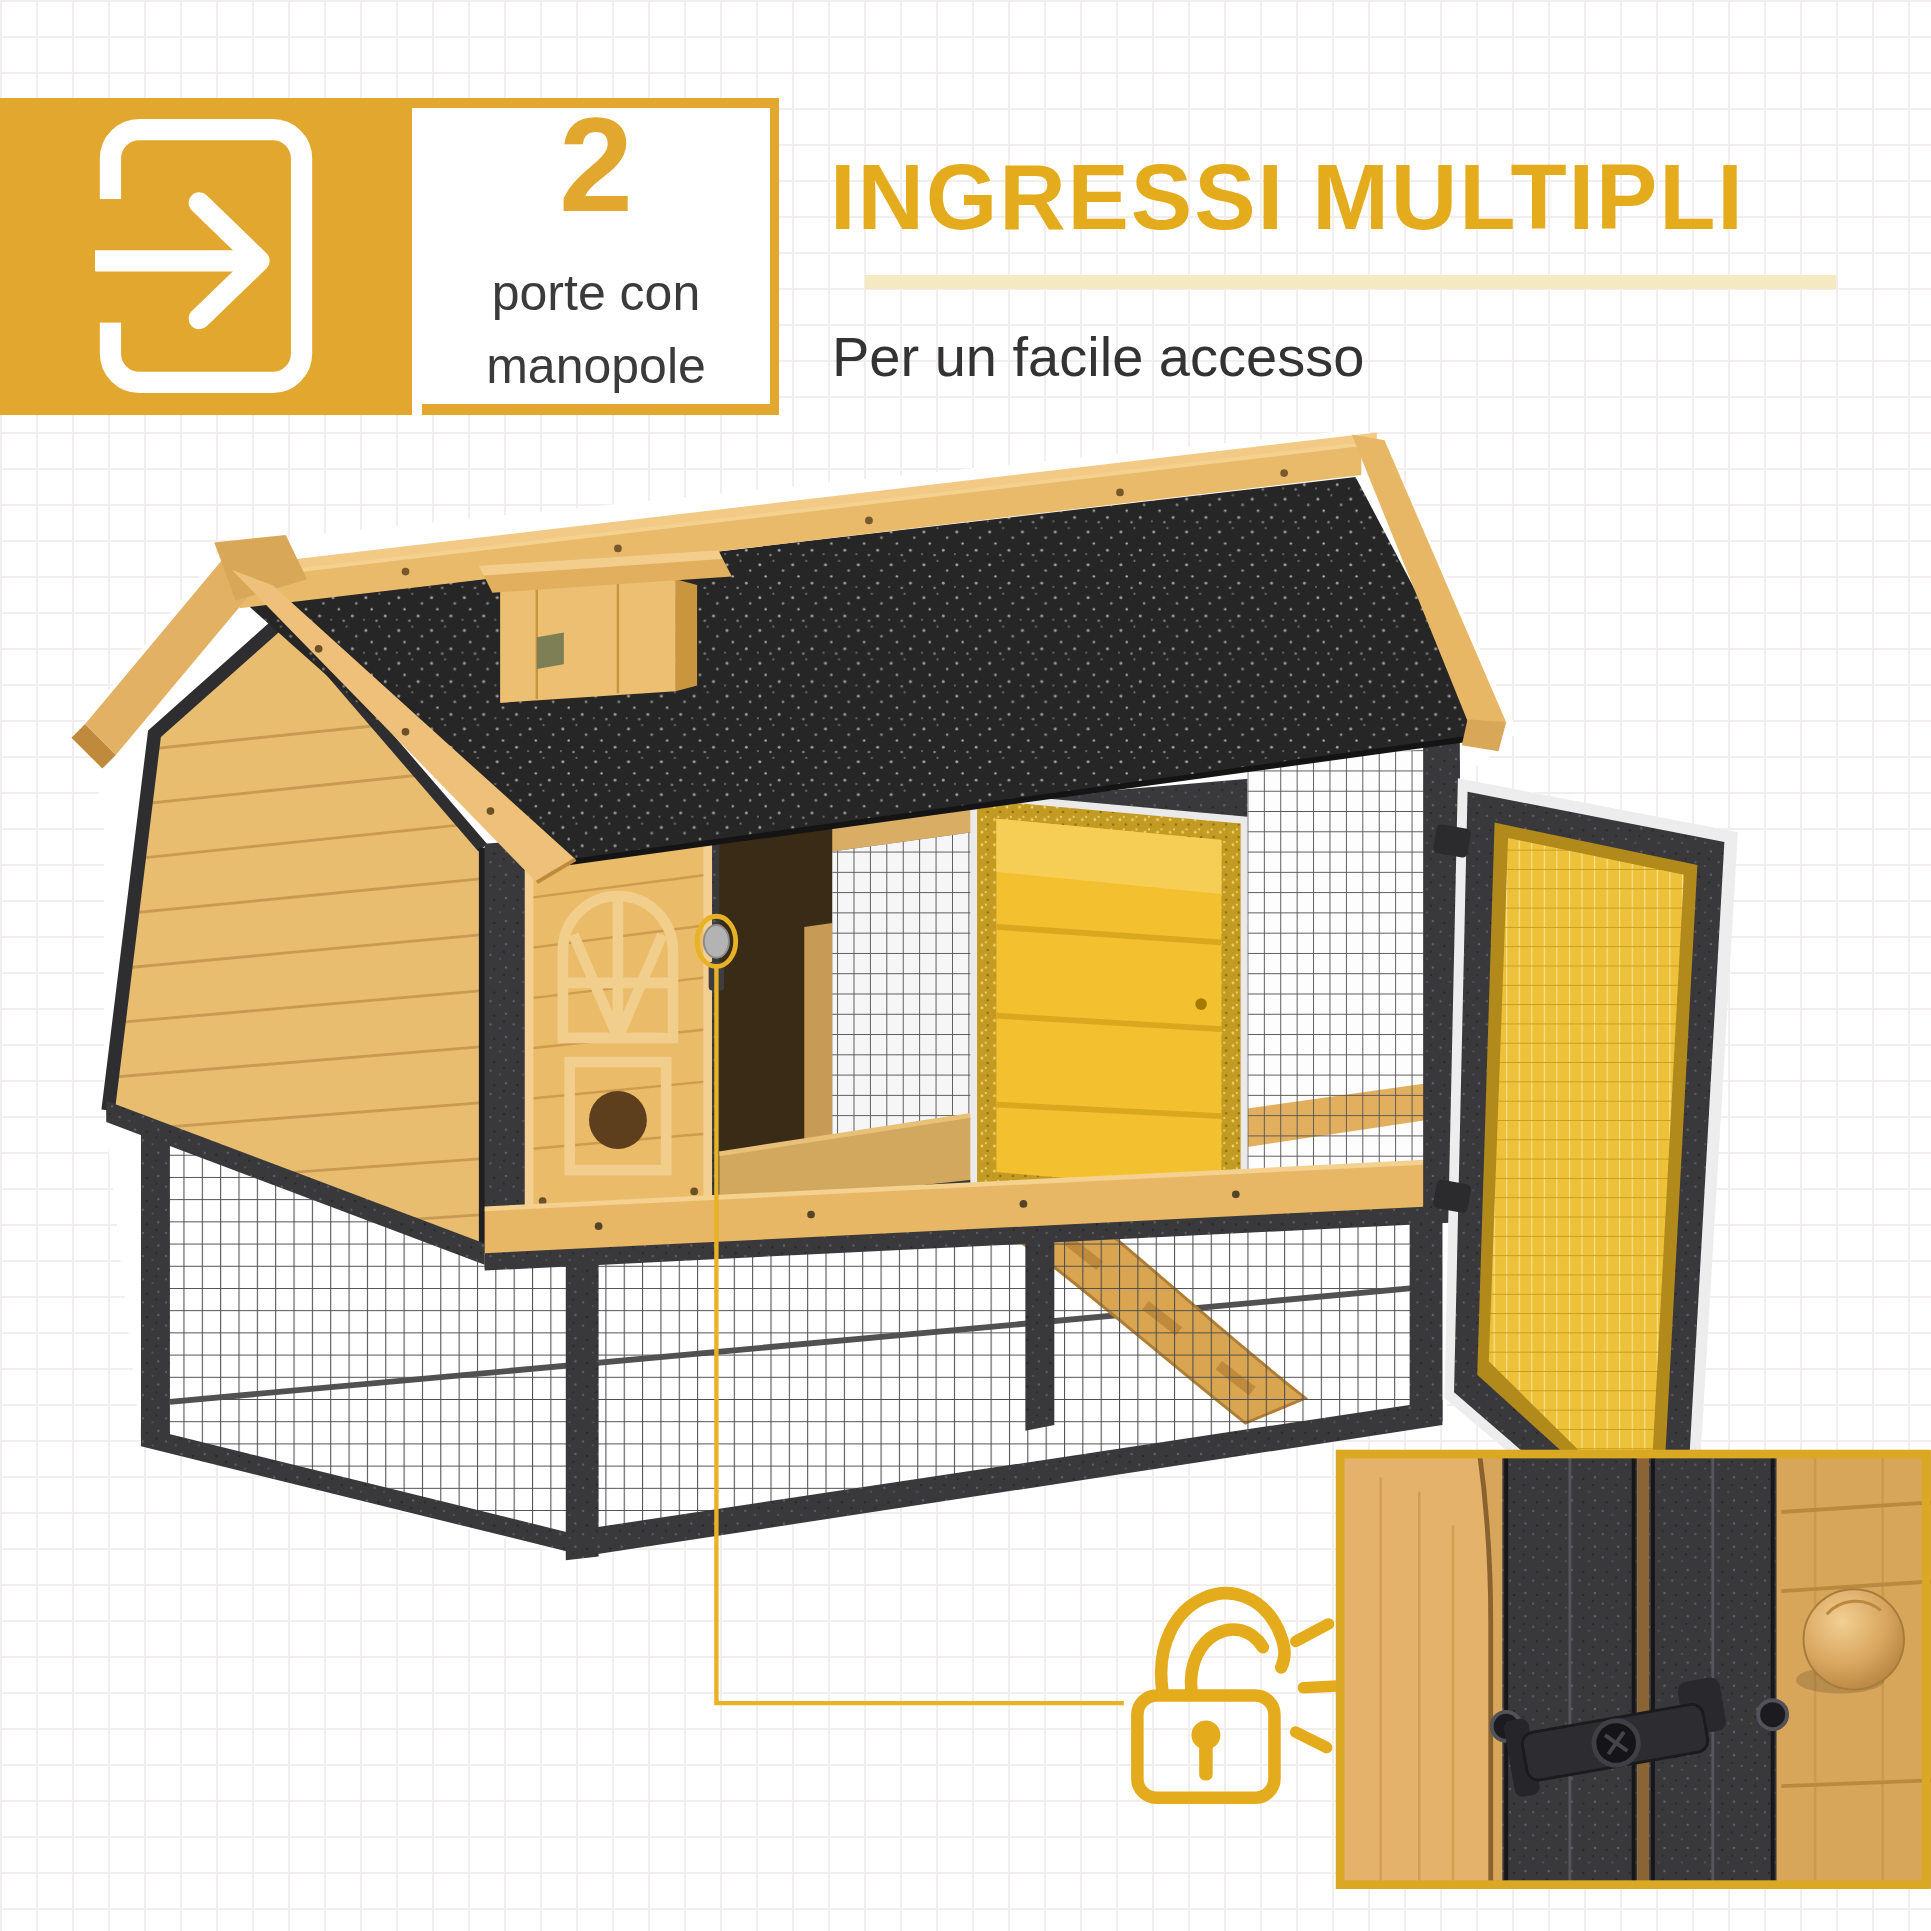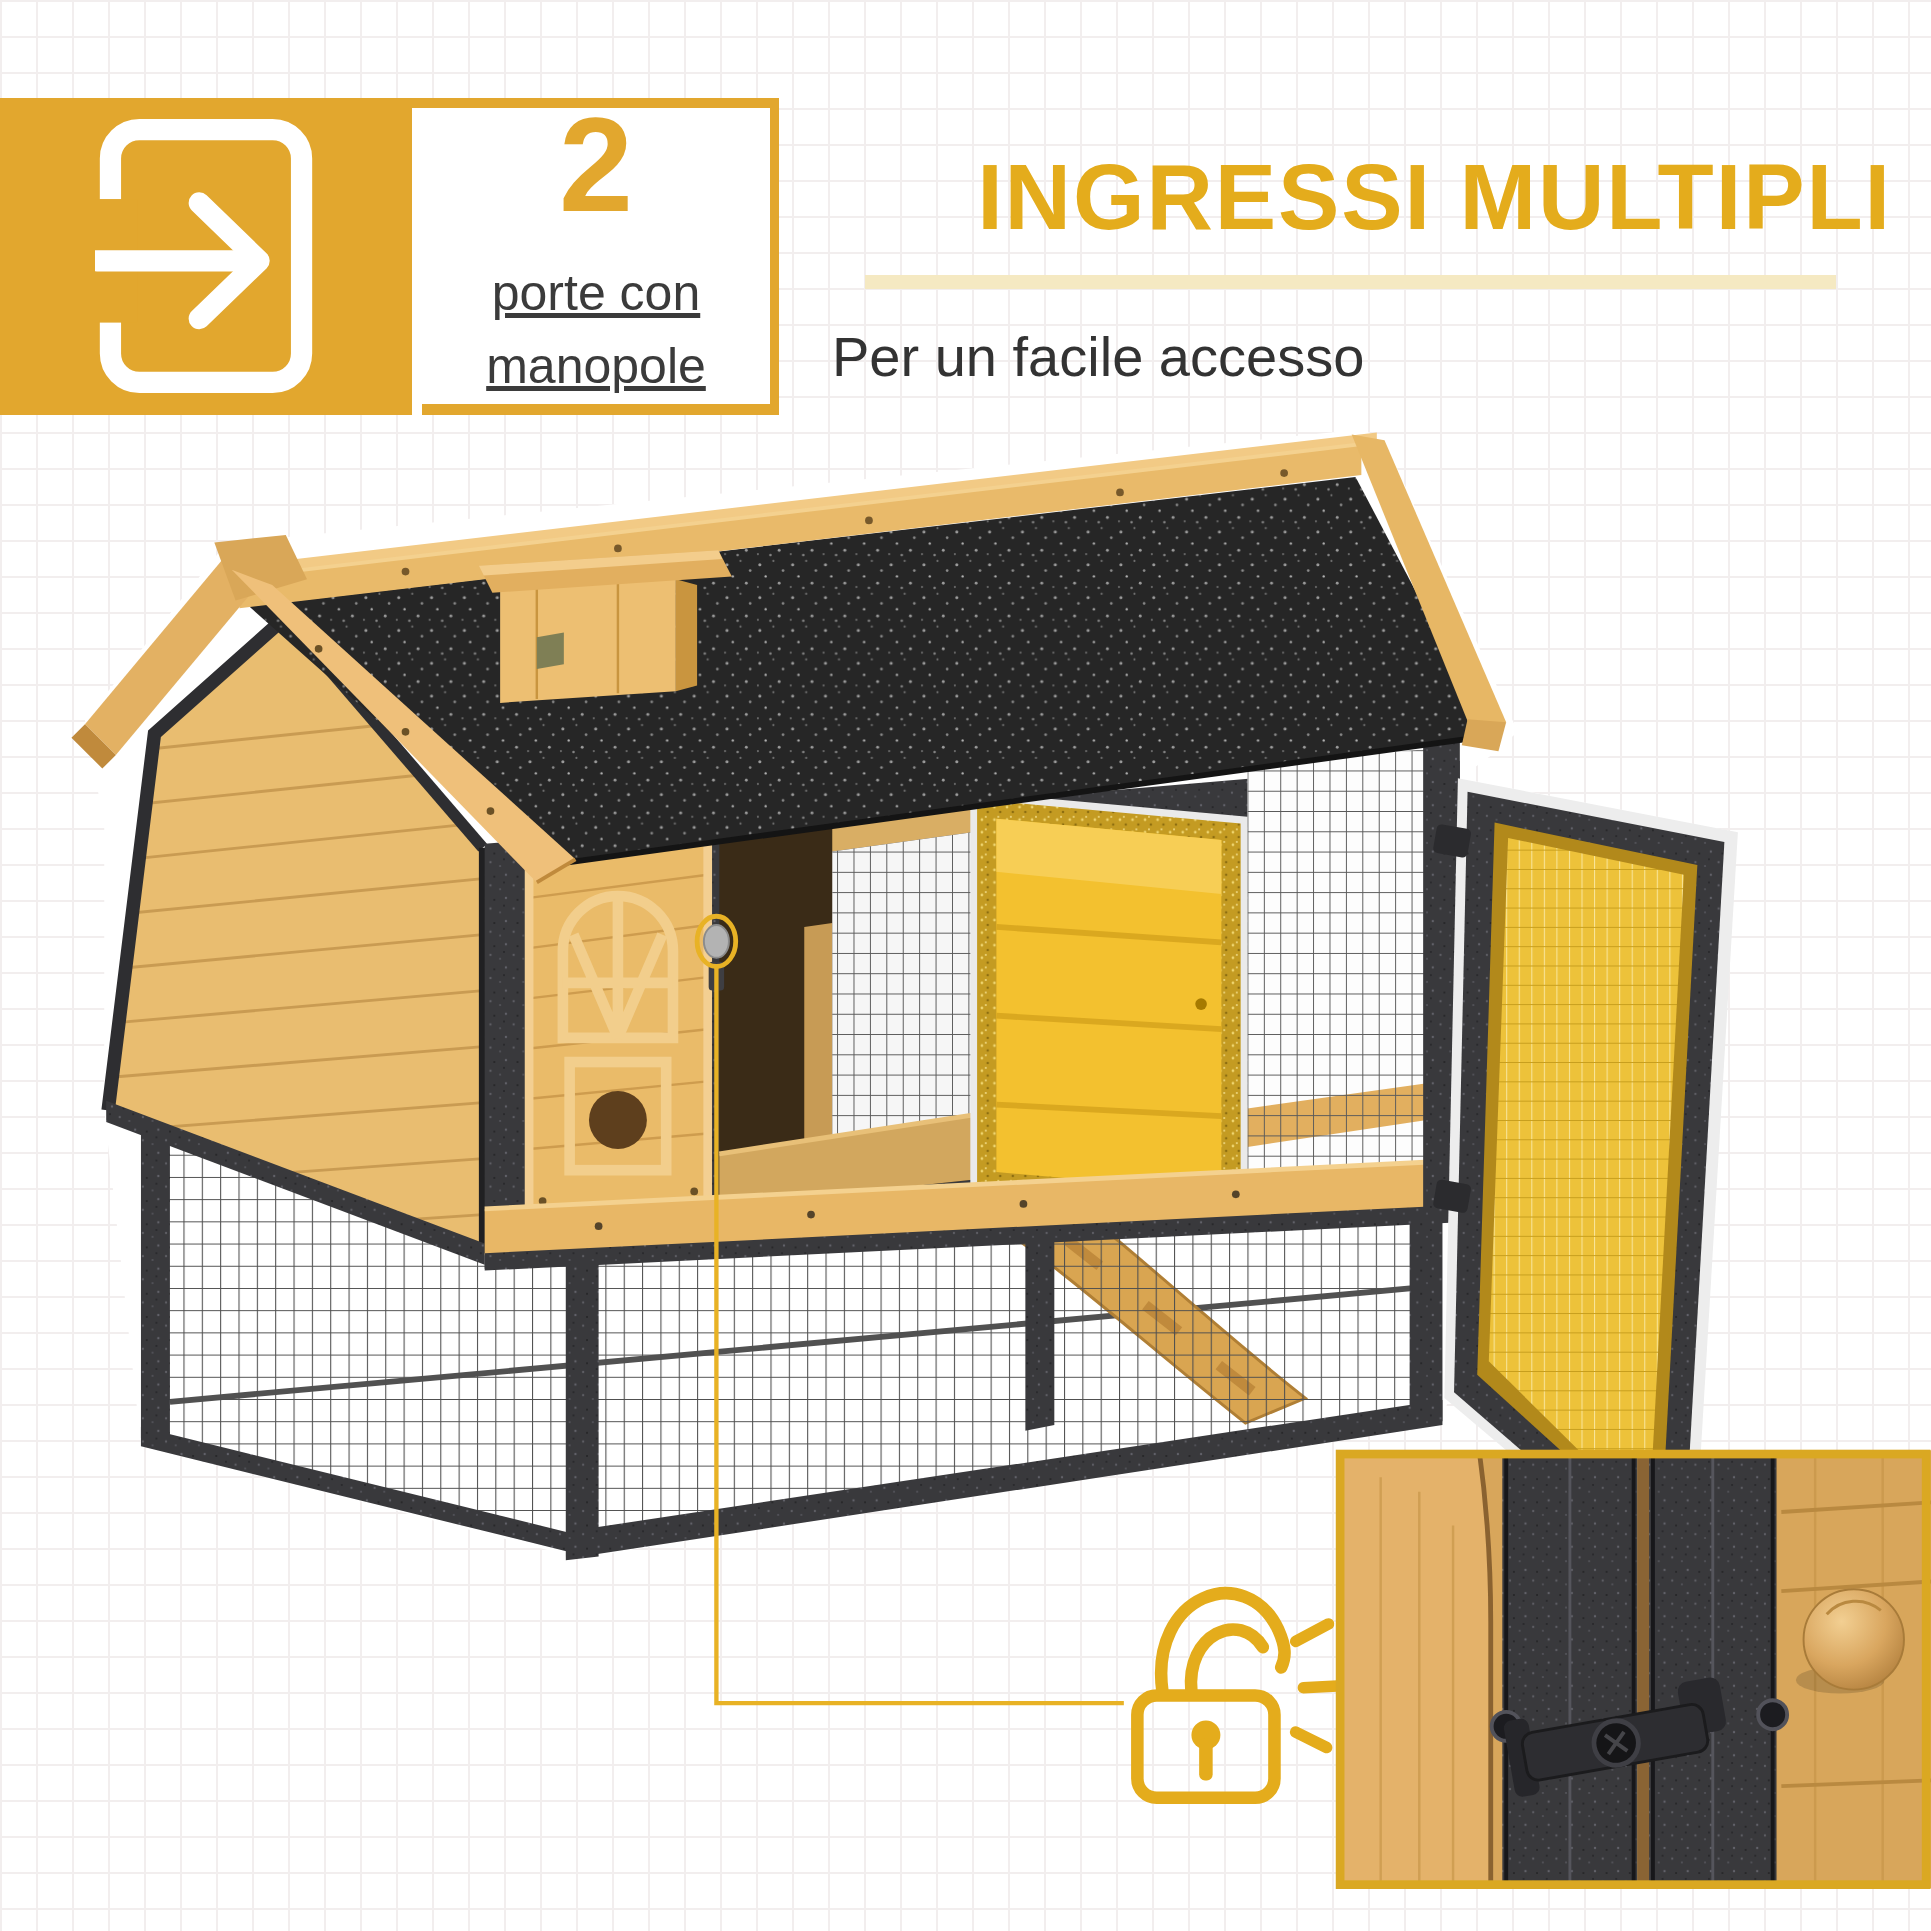--- a/index.html
+++ b/index.html
@@ -13,23 +13,23 @@
   }
   .stage{position:absolute;inset:0;}
   
   .badge{position:absolute;left:0;top:98px;width:779px;height:317px;background:var(--c-accent,#E2A72E);}
   .badge-icon-box{position:absolute;left:0;top:0;width:412px;height:317px;}
   .badge-icon-box svg{position:absolute;left:95px;top:18.3px;}
   .badge-gap{position:absolute;left:412px;top:9.7px;width:9.7px;height:307px;background:#fff;}
   .badge-panel{position:absolute;left:422px;top:9.7px;width:348px;height:296px;background:#fff;
     display:flex;flex-direction:column;align-items:center;justify-content:center;}
   .badge-number{font-size:133px;font-weight:700;color:var(--c-accent,#E2A72E);line-height:.95;margin-top:-7.7px;}
-  .badge-caption{font-size:50px;color:var(--c-text_dark,#3B3B3B);line-height:1.45;text-align:center;margin-top:29px;text-decoration:underline;}
+  .badge-caption{font-size:50px;color:var(--c-text_dark,#3B3B3B);line-height:1.45;text-align:center;margin-top:29px;}
   
-  .title{position:absolute;left:830px;top:145px;width:1062px;text-align:right;
+  .title{position:absolute;left:830px;top:145px;width:1062px;text-align:left;
     font-size:92px;font-weight:700;letter-spacing:1.9px;color:var(--c-heading,#E4AC1C);}
   .title-underline{position:absolute;left:865px;top:275px;width:971px;height:13.5px;background:var(--c-underline,#F5E9C2);}
   .subtitle{position:absolute;left:832px;top:324px;width:1062px;text-align:left;
     font-size:56px;font-weight:400;color:var(--c-subtitle,#333333);}
 </style>
 </head>
 <body>
 
 <div class="stage">
 

